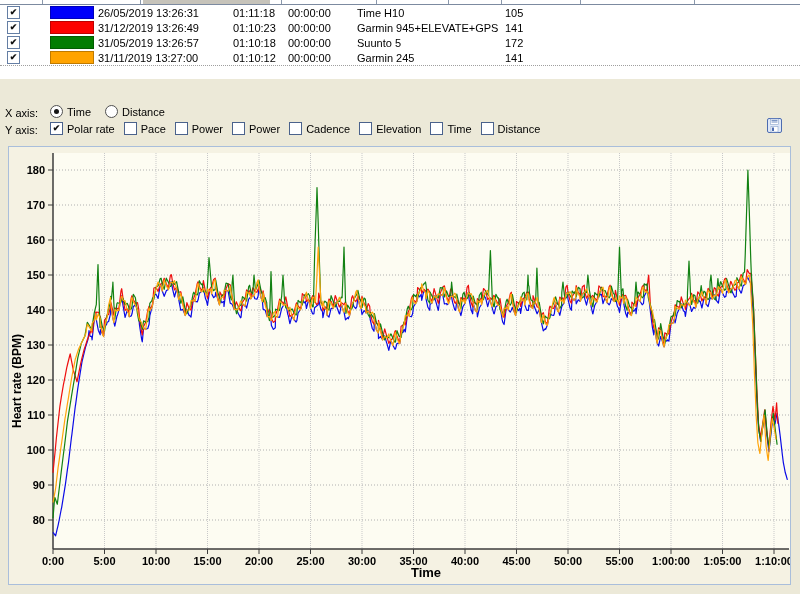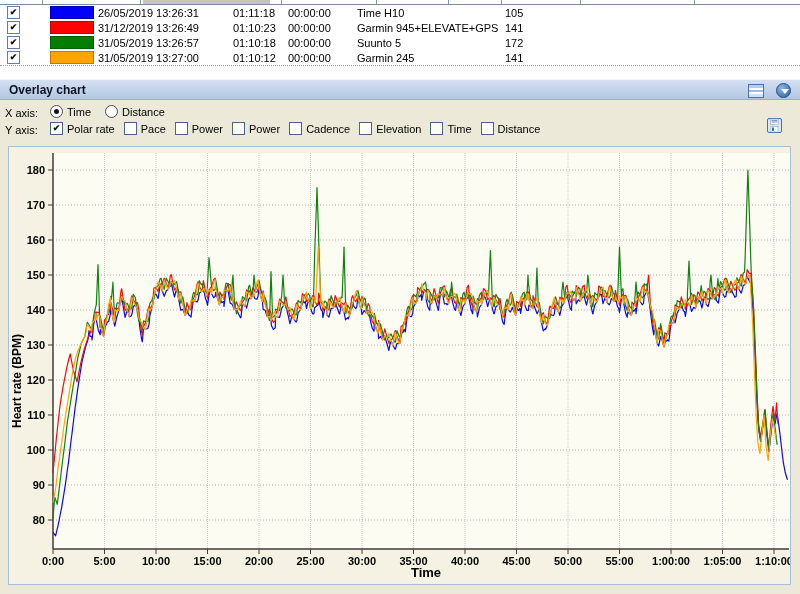--- a/index.html
+++ b/index.html
@@ -86,36 +86,29 @@
     <div class="tcell c-date">31/05/2019 13:26:57</div>
     <div class="tcell c-dur">01:10:18</div>
     <div class="tcell c-off">00:00:00</div>
     <div class="tcell c-dev">Suunto 5</div>
     <div class="tcell c-val">172</div>
   </div>
 
   <div class="trow" style="top: 50px;">
     <div class="cbx">✔</div>
     <div class="swatch" style="background: rgb(255, 163, 0);"></div>
-    <div class="tcell c-date">31/05/2019 13:27:00</div>
+    <div class="tcell c-date">31/11/2019 13:27:00</div>
     <div class="tcell c-dur">01:10:12</div>
     <div class="tcell c-off">00:00:00</div>
     <div class="tcell c-dev">Garmin 245</div>
     <div class="tcell c-val">141</div>
   </div>
 </div>
   </div>
 
-  <div class="panel-header">
-    <div class="panel-title">Overlay chart</div>
-    <div class="win-icon"></div>
-    <div class="circ-icon">
-      <span class="tri"></span>
-    </div>
-  </div>
 
   <div class="ctl-label" style="top:107px">X axis:</div>
   <div class="x-row" id="x-row">
   <span class="opt">
     <span class="radio sel">
           <span class="dot"></span>
         </span>
     <span class="olabel">Time</span>
   </span>
 

